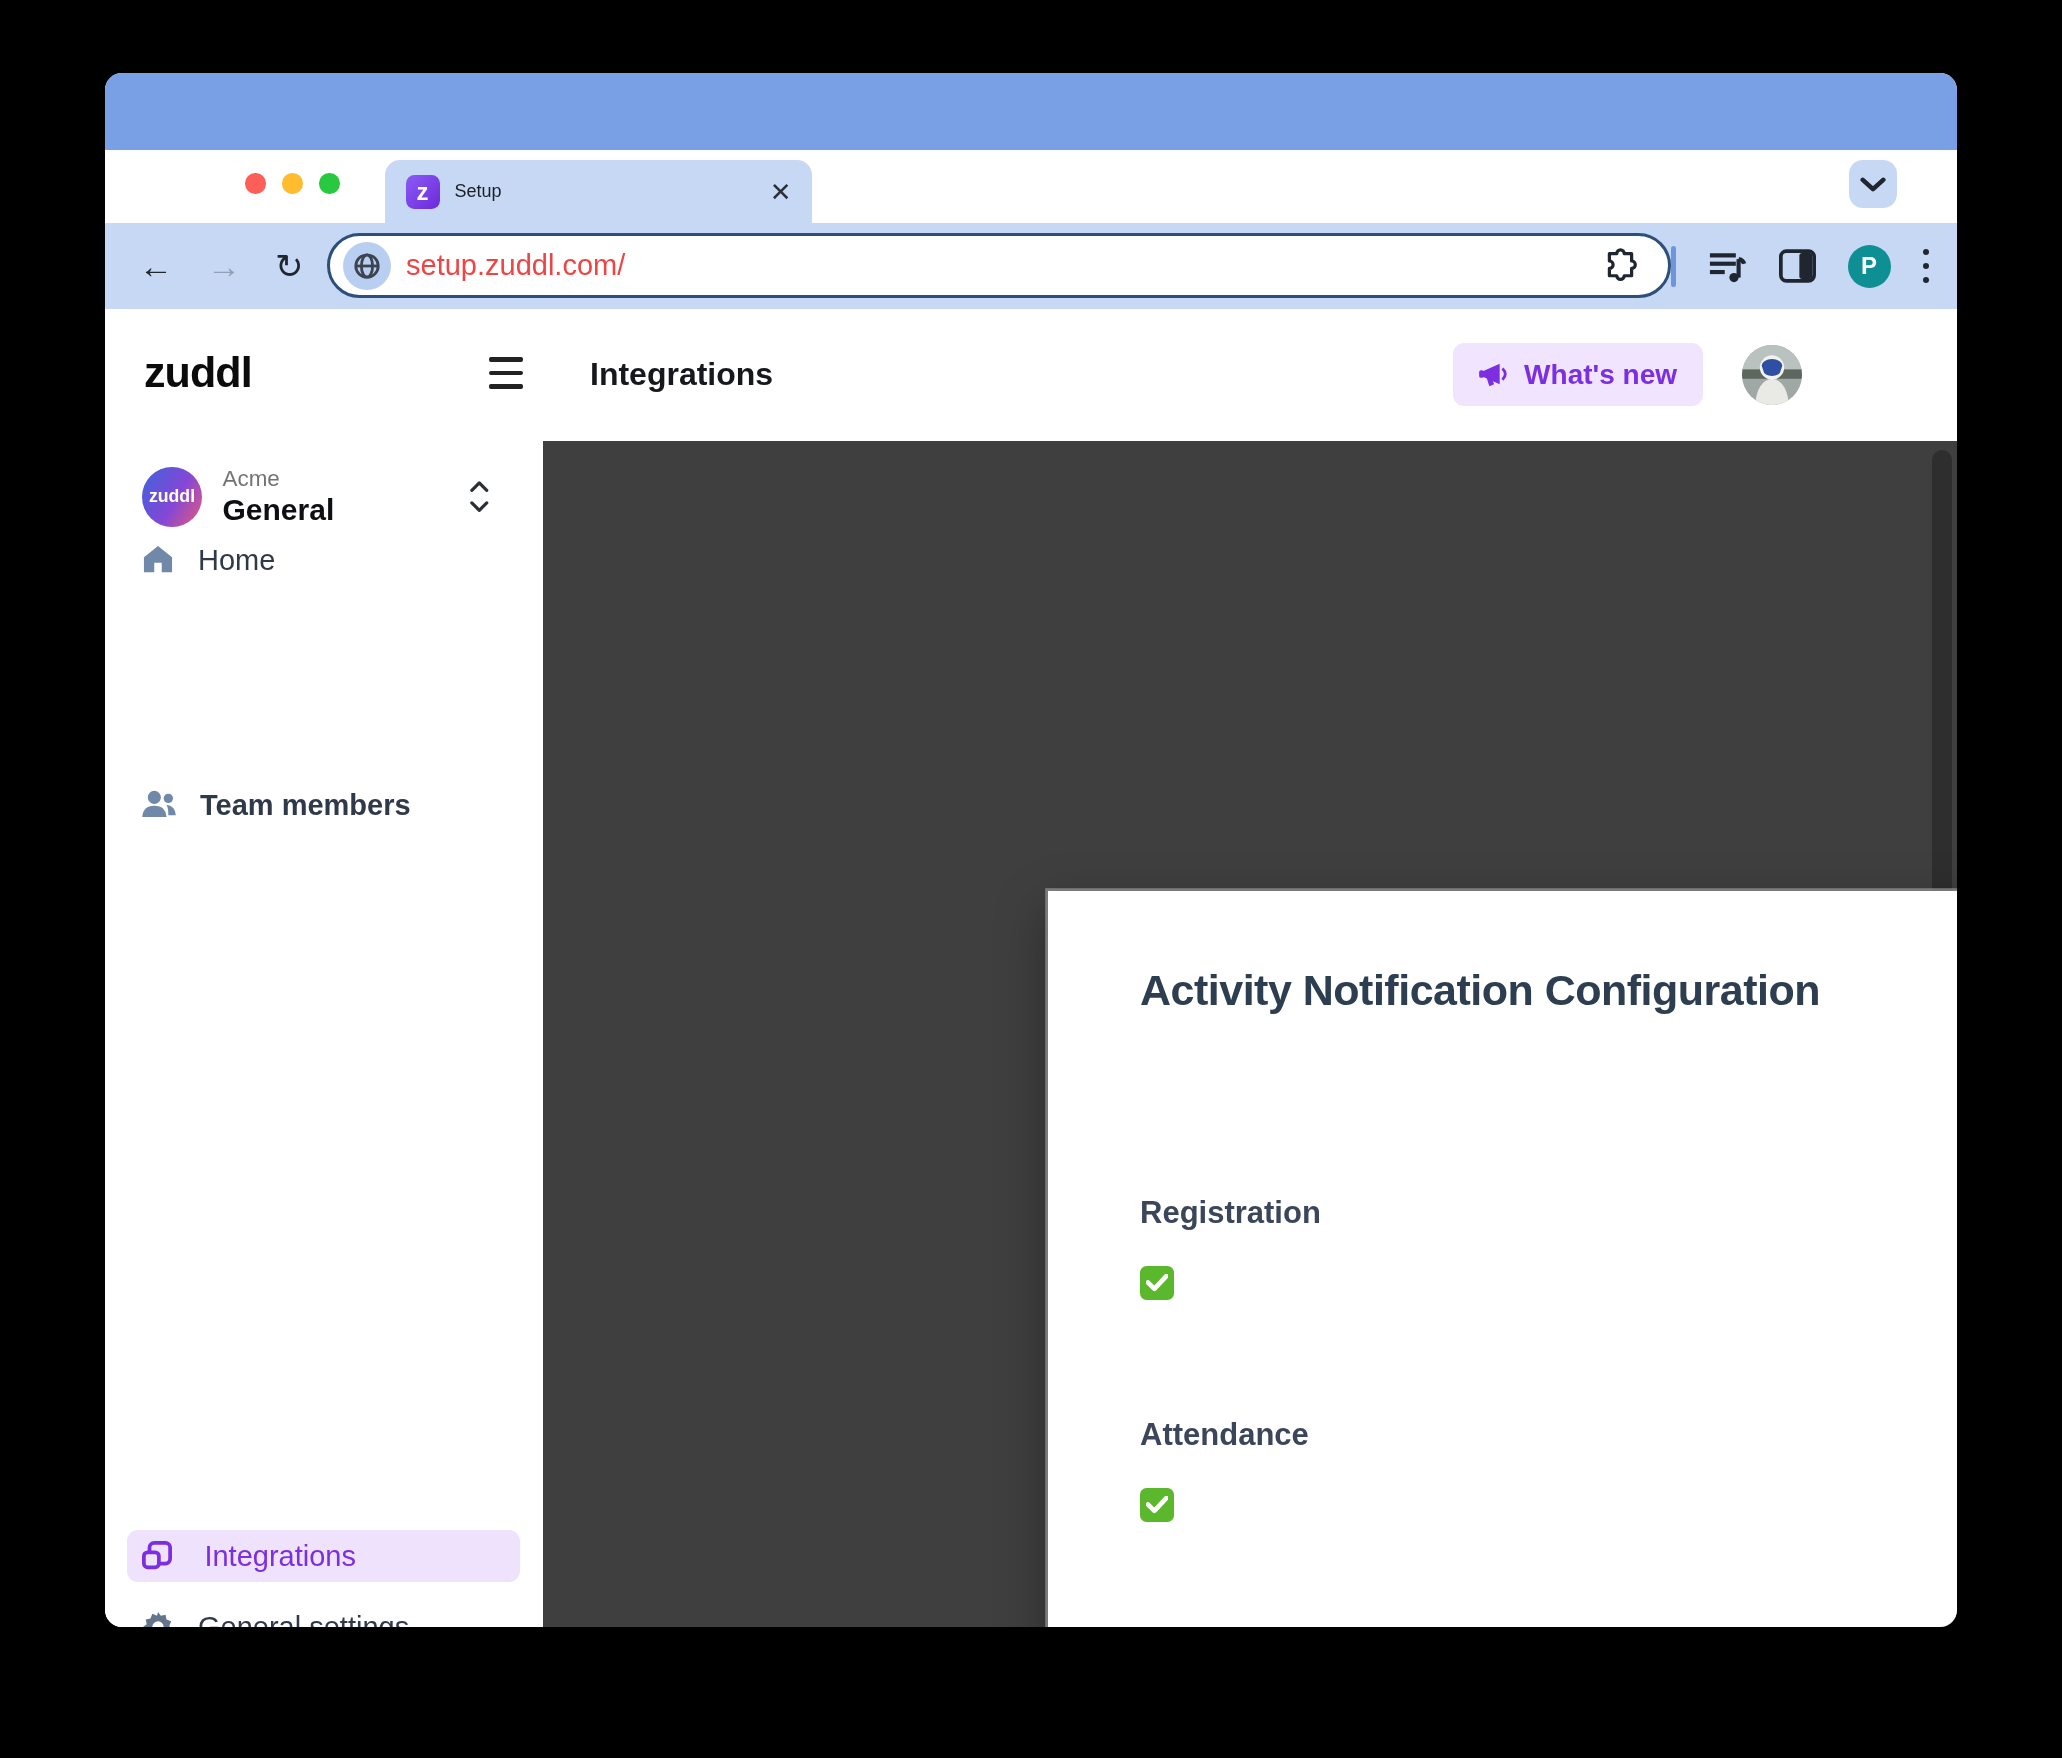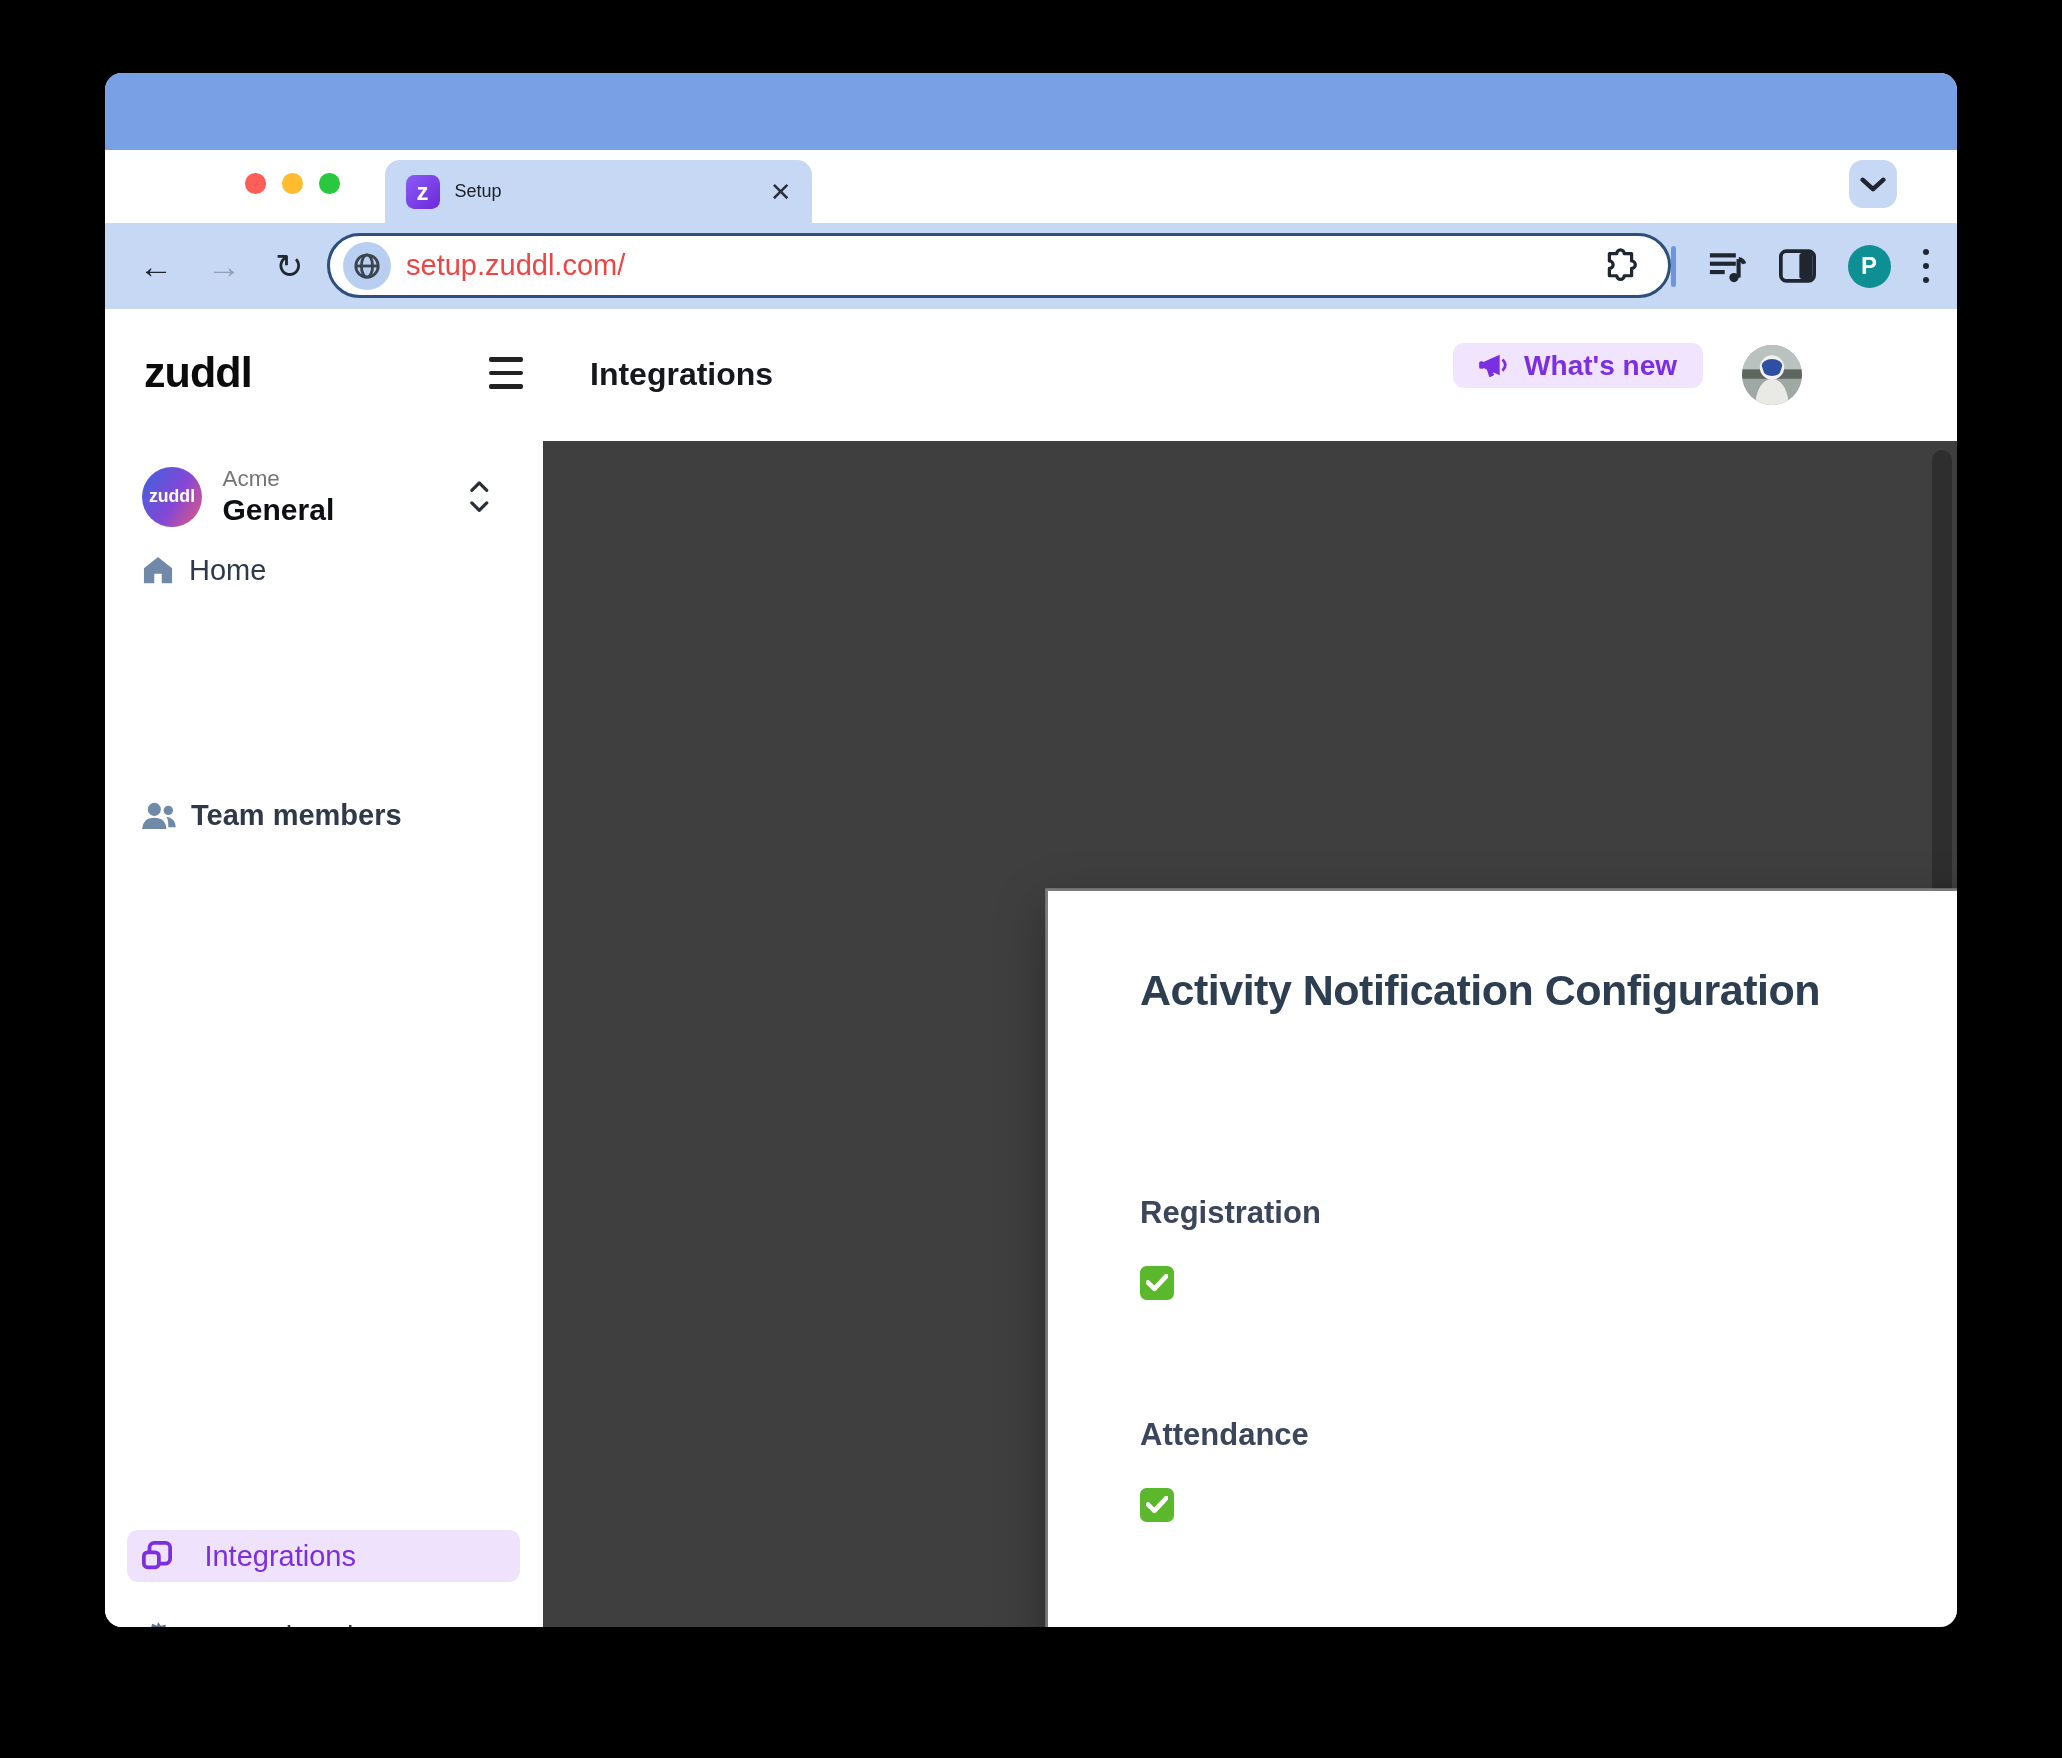--- a/index.html
+++ b/index.html
@@ -30,32 +30,32 @@
   .avatar-p{width:43px;height:43px;border-radius:50%;background:#0E8F93;color:#fff;font-size:24px;font-weight:700;display:flex;align-items:center;justify-content:center;}
   .kebab{display:flex;flex-direction:column;gap:7.5px;}
   .kebab span{width:6.5px;height:6.5px;border-radius:50%;background:#1f2630;}
 
   
   .appheader{position:absolute;left:0;top:236px;width:100%;height:132px;background:#fff;}
   .logo{position:absolute;left:39px;top:39px;font-size:43px;font-weight:800;letter-spacing:-0.9px;color:#0b0b0c;}
   .hamburger{position:absolute;left:384px;top:48px;width:34px;height:32px;display:flex;flex-direction:column;justify-content:space-between;}
   .hamburger div{height:4.7px;background:#222;border-radius:1.9px;}
   .page-title{position:absolute;left:485px;top:47px;font-size:32px;font-weight:700;color:#16181d;}
-  .whatsnew{position:absolute;right:254px;top:34px;height:45px;padding:0 26px;background:#F1E4FE;border:none;border-radius:11.2px;display:flex;align-items:center;gap:13px;font-size:28px;font-weight:700;color:#7C2FE0;}
+  .whatsnew{position:absolute;right:254px;top:34px;height:63px;padding:0 26px;background:#F1E4FE;border:none;border-radius:11.2px;display:flex;align-items:center;gap:13px;font-size:28px;font-weight:700;color:#7C2FE0;}
   .avatar-photo{position:absolute;right:155px;top:36px;width:60px;height:60px;border-radius:50%;overflow:hidden;}
 
   
   .sidebar{position:absolute;left:0;top:368px;width:438px;height:1186px;background:#fff;}
   .workspace{position:absolute;left:37px;top:23px;width:373px;height:65px;display:flex;align-items:center;}
   .ws-logo{width:60px;height:60px;border-radius:50%;background:linear-gradient(120deg,#3E63DD 0%,#8447D6 55%,#E75A7C 100%);color:#fff;font-size:17.7px;font-weight:700;display:flex;align-items:center;justify-content:center;}
   .ws-text{margin-left:20.5px;display:flex;flex-direction:column;}
   .ws-org{font-size:22.4px;color:#737373;}
   .ws-name{font-size:30px;font-weight:700;color:#0d0f13;margin-top:1.9px;}
   .ws-chevrons{margin-left:auto;margin-right:26px;display:flex;flex-direction:column;gap:9.3px;align-items:center;}
-  .navitem{position:absolute;left:37px;width:373px;height:52px;display:flex;align-items:center;gap:15px;}
+  .navitem{position:absolute;left:37px;width:373px;height:52px;display:flex;gap:24px;}
   .navlabel{font-size:29px;color:#30394a;}
   .nav-chevron{margin-left:auto;margin-right:26px;}
   .pill{position:absolute;left:22.4px;width:393px;height:52px;border-radius:11.2px;background:#EFE2FD;display:flex;align-items:center;gap:32px;padding-left:15px;}
   .pill .navlabel{color:#7C2FE0;font-weight:400;}
 
   
   .main{position:absolute;left:438px;top:368px;width:1414px;height:1402px;background:#3F3F3F;}
   .page-scrollbar{position:absolute;right:4.7px;top:9.3px;width:20.5px;height:1244px;border-radius:11.2px;background:#2E2E2E;}
 
   

